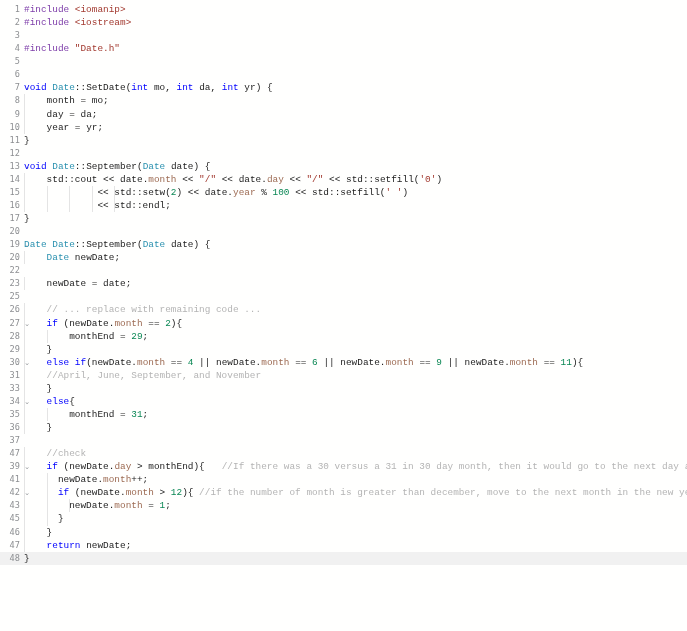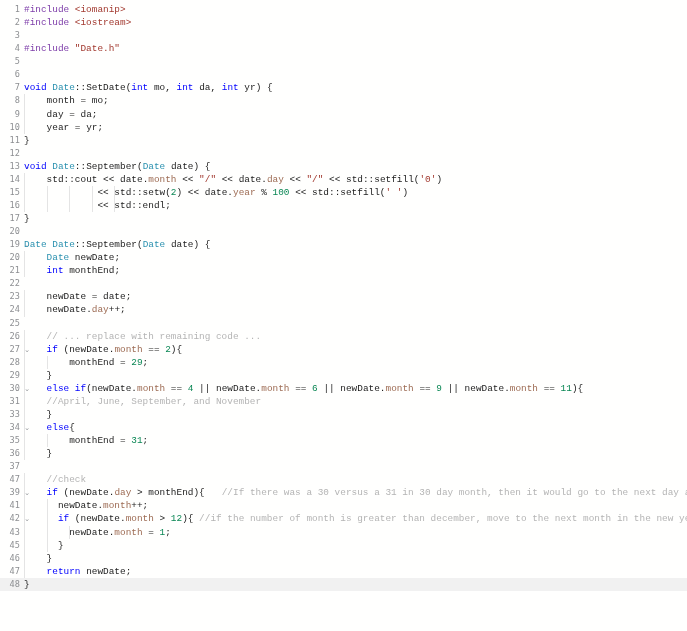--- a/index.html
+++ b/index.html
@@ -101,24 +101,22 @@
       <div class="row"><div class="gutter">11</div><div class="code">}</div></div>
       <div class="row"><div class="gutter">12</div><div class="code"></div></div>
       <div class="row"><div class="gutter">13</div><div class="fold">⌄</div><div class="code"><span class="kw">void</span> <span class="typ">Date</span>::<span class="fn">September</span>(<span class="typ">Date</span> <span class="fn">date</span>) {</div></div>
       <div class="row"><div class="gutter">14</div><div class="guides"><i style="left: 0px;"></i></div><div class="code">    <span class="fn">std</span>::<span class="fn">cout</span> &lt;&lt; <span class="fn">date</span>.<span class="mem">month</span> &lt;&lt; <span class="str">"/"</span> &lt;&lt; <span class="fn">date</span>.<span class="mem">day</span> &lt;&lt; <span class="str">"/"</span> &lt;&lt; <span class="fn">std</span>::<span class="fn">setfill</span>(<span class="str">'0'</span>)</div></div>
       <div class="row"><div class="gutter">15</div><div class="guides"><i style="left: 0px;"></i><i style="left: 22.62px;"></i><i style="left: 45.24px;"></i><i style="left: 67.86px;"></i><i style="left: 90.48px;"></i></div><div class="code">             &lt;&lt; <span class="fn">std</span>::<span class="fn">setw</span>(<span class="num">2</span>) &lt;&lt; <span class="fn">date</span>.<span class="mem">year</span> % <span class="num">100</span> &lt;&lt; <span class="fn">std</span>::<span class="fn">setfill</span>(<span class="str">' '</span>)</div></div>
       <div class="row"><div class="gutter">16</div><div class="guides"><i style="left: 0px;"></i><i style="left: 22.62px;"></i><i style="left: 45.24px;"></i><i style="left: 67.86px;"></i><i style="left: 90.48px;"></i></div><div class="code">             &lt;&lt; <span class="fn">std</span>::<span class="fn">endl</span>;</div></div>
       <div class="row"><div class="gutter">17</div><div class="code">}</div></div>
       <div class="row"><div class="gutter">20</div><div class="code"></div></div>
       <div class="row"><div class="gutter">19</div><div class="fold">⌄</div><div class="code"><span class="typ">Date</span> <span class="typ">Date</span>::<span class="fn">September</span>(<span class="typ">Date</span> <span class="fn">date</span>) {</div></div>
       <div class="row"><div class="gutter">20</div><div class="guides"><i style="left: 0px;"></i></div><div class="code">    <span class="typ">Date</span> <span class="fn">newDate</span>;</div></div>
-      <div class="row"><div class="gutter">21</div><div class="guides"><i style="left: 0px;"></i></div><div class="code">    <span class="kw">int</span> <span class="fn">monthEnd</span>;</div></div>
       <div class="row"><div class="gutter">22</div><div class="code"></div></div>
       <div class="row"><div class="gutter">23</div><div class="guides"><i style="left: 0px;"></i></div><div class="code">    <span class="fn">newDate</span> = <span class="fn">date</span>;</div></div>
-      <div class="row"><div class="gutter">24</div><div class="guides"><i style="left: 0px;"></i></div><div class="code">    <span class="fn">newDate</span>.<span class="mem">day</span>++;</div></div>
       <div class="row"><div class="gutter">25</div><div class="code"></div></div>
       <div class="row"><div class="gutter">26</div><div class="guides"><i style="left: 0px;"></i></div><div class="code">    <span class="cmt">// ... replace with remaining code ...</span></div></div>
       <div class="row"><div class="gutter">27</div><div class="fold">⌄</div><div class="guides"><i style="left: 0px;"></i></div><div class="code">    <span class="kw">if</span> (<span class="fn">newDate</span>.<span class="mem">month</span> == <span class="num">2</span>){</div></div>
       <div class="row"><div class="gutter">28</div><div class="guides"><i style="left: 0px;"></i><i style="left: 22.62px;"></i></div><div class="code">        <span class="fn">monthEnd</span> = <span class="num">29</span>;</div></div>
       <div class="row"><div class="gutter">29</div><div class="guides"><i style="left: 0px;"></i></div><div class="code">    }</div></div>
       <div class="row"><div class="gutter">30</div><div class="fold">⌄</div><div class="guides"><i style="left: 0px;"></i></div><div class="code">    <span class="kw">else</span> <span class="kw">if</span>(<span class="fn">newDate</span>.<span class="mem">month</span> == <span class="num">4</span> || <span class="fn">newDate</span>.<span class="mem">month</span> == <span class="num">6</span> || <span class="fn">newDate</span>.<span class="mem">month</span> == <span class="num">9</span> || <span class="fn">newDate</span>.<span class="mem">month</span> == <span class="num">11</span>){</div></div>
       <div class="row"><div class="gutter">31</div><div class="guides"><i style="left: 0px;"></i></div><div class="code">    <span class="cmt">//April, June, September, and November</span></div></div>
       <div class="row"><div class="gutter">33</div><div class="guides"><i style="left: 0px;"></i></div><div class="code">    }</div></div>
       <div class="row"><div class="gutter">34</div><div class="fold">⌄</div><div class="guides"><i style="left: 0px;"></i></div><div class="code">    <span class="kw">else</span>{</div></div>
       <div class="row"><div class="gutter">35</div><div class="guides"><i style="left: 0px;"></i><i style="left: 22.62px;"></i></div><div class="code">        <span class="fn">monthEnd</span> = <span class="num">31</span>;</div></div>

